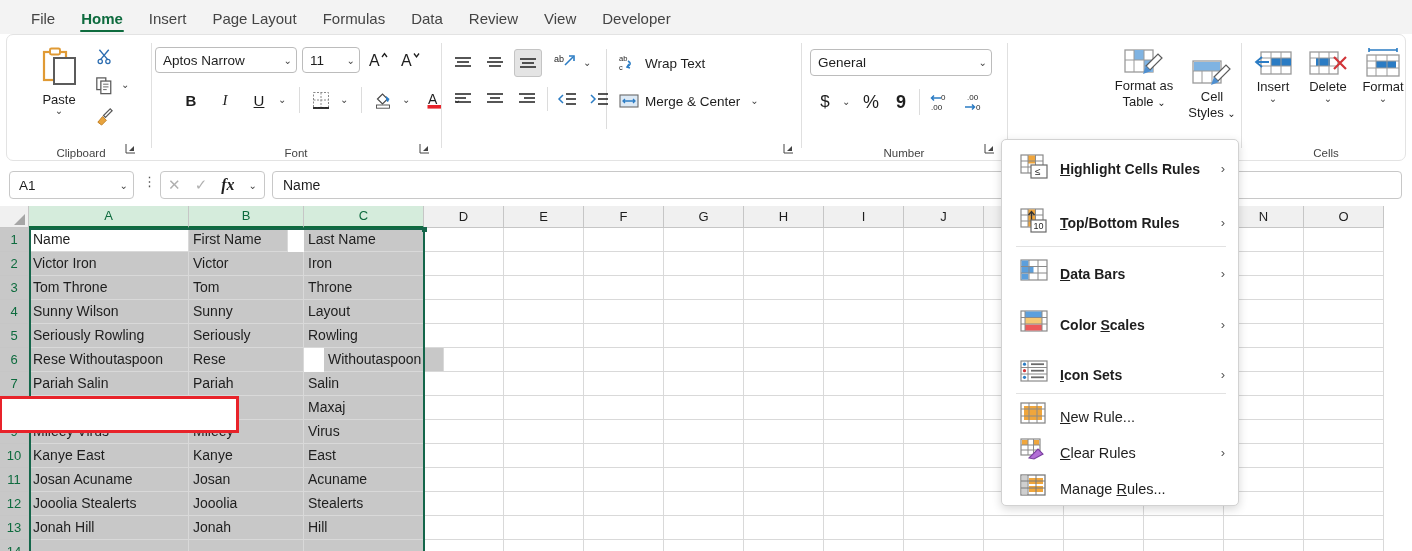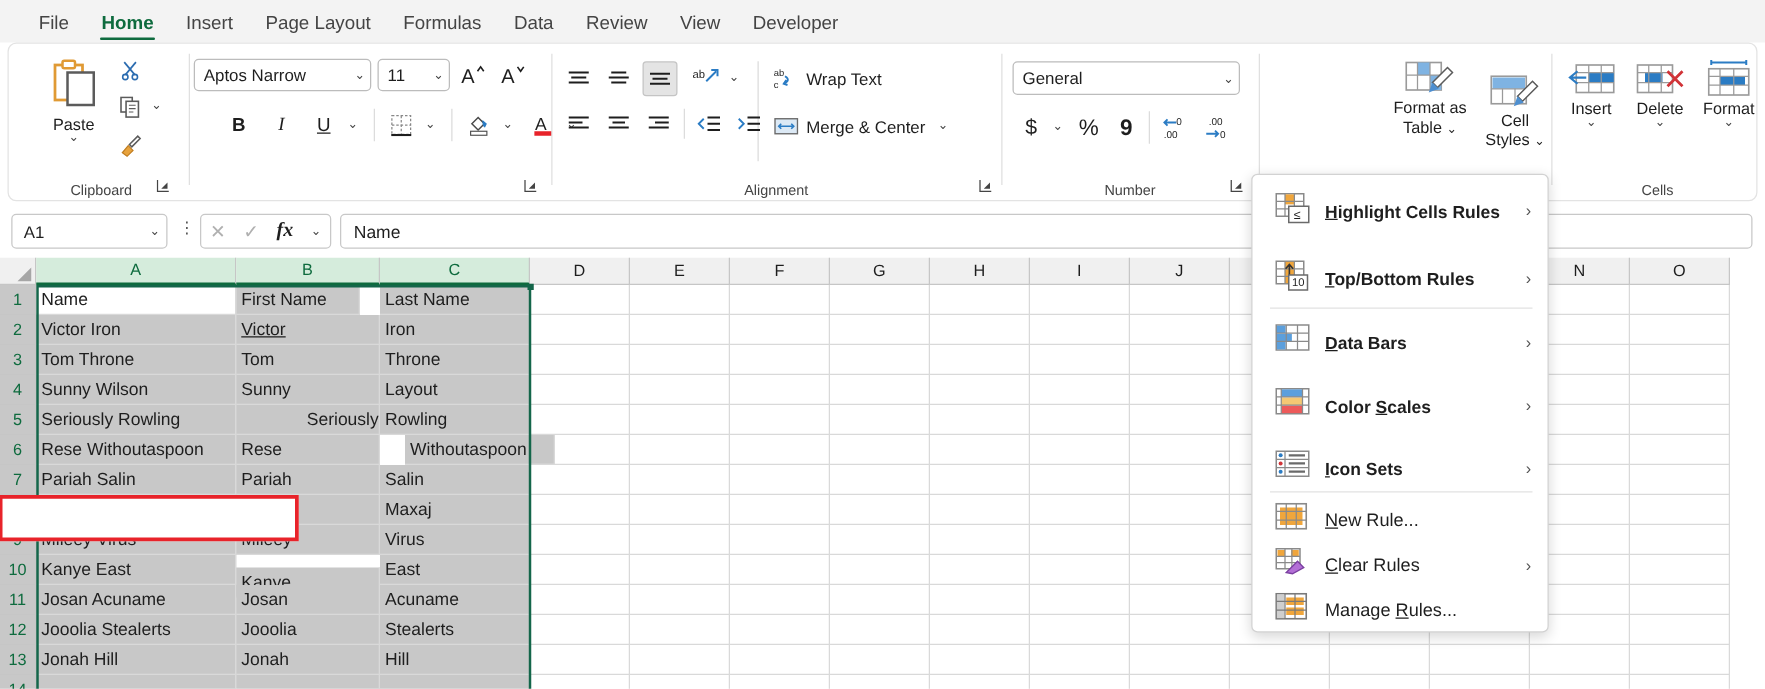--- a/index.html
+++ b/index.html
@@ -302,20 +302,21 @@
     </div>
     <div class="caret" style="position:absolute; left:251px; top:61px;">⌄</div>
     <div class="fbtn" style="left:270px; top:52px; width:26px; height:26px;">
       <svg width="19" height="19" viewBox="0 0 19 19">
         <text x="3" y="13" font-size="14" font-family="Liberation Sans, sans-serif" fill="#1e1e1e">A</text>
         <rect x="2.5" y="14" width="14" height="3.6" fill="#e8232a"></rect>
       </svg>
     </div>
     <div class="caret" style="position:absolute; left:302px; top:61px;">⌄</div>
 
+    <div class="group-label">Font</div>
     <div class="dlg-launcher" style="left:266px;">
       <svg width="11" height="11" viewBox="0 0 11 11">
           <path d="M1 1 V10 H10" stroke="#444" fill="none" stroke-width="1"></path>
           <path d="M9 3 L9 8 L4 8 Z" fill="#444"></path>
         </svg>
     </div>
   </div>
   <div class="group-sep" style="left:434px;"></div>
 
   <div class="group" id="g-align">
@@ -399,21 +400,20 @@
     </div>
     <div class="mini-btn" style="left:175px; top:52px; width:160px; height:28px; justify-content:flex-start; padding-left:3px;">
       <svg width="20" height="18" viewBox="0 0 20 18">
         <rect x="1" y="3" width="18" height="12" fill="#dce9f5" stroke="#6a6a6a" stroke-width="1.1"></rect>
         <path d="M5 9 h10 M6 7 l-2 2 l2 2 M14 7 l2 2 l-2 2" stroke="#2b7cc4" fill="none" stroke-width="1.3"></path>
       </svg>
       <span class="align-lbl" style="margin-left:6px;">Merge &amp; Center</span>
       <span class="caret" style="margin-left:10px;">⌄</span>
     </div>
 
-    <div class="group-label">Alignment</div>
     <div class="dlg-launcher" style="left:340px;">
       <svg width="11" height="11" viewBox="0 0 11 11">
           <path d="M1 1 V10 H10" stroke="#444" fill="none" stroke-width="1"></path>
           <path d="M9 3 L9 8 L4 8 Z" fill="#444"></path>
         </svg>
     </div>
   </div>
   <div class="group-sep" style="left:794px;"></div>
 
   <div class="group" id="g-number">
@@ -593,21 +593,21 @@
       <div class="cell" style="left: 664px; top: 22px; width: 80px;"></div>
       <div class="cell" style="left: 744px; top: 22px; width: 80px;"></div>
       <div class="cell" style="left: 824px; top: 22px; width: 80px;"></div>
       <div class="cell" style="left: 904px; top: 22px; width: 80px;"></div>
       <div class="cell" style="left: 984px; top: 22px; width: 80px;"></div>
       <div class="cell" style="left: 1064px; top: 22px; width: 80px;"></div>
       <div class="cell" style="left: 1144px; top: 22px; width: 80px;"></div>
       <div class="cell" style="left: 1224px; top: 22px; width: 80px;"></div>
       <div class="cell" style="left: 1304px; top: 22px; width: 80px;"></div>
       <div class="cell selected" style="left: 29px; top: 46px; width: 160px;">Victor Iron</div>
-      <div class="cell selected" style="left: 189px; top: 46px; width: 115px; text-decoration: underline;">Victor</div>
+      <div class="cell selected" style="left: 189px; top: 46px; width: 115px;">Victor</div>
       <div class="cell selected" style="left: 304px; top: 46px; width: 120px;">Iron</div>
       <div class="cell" style="left: 424px; top: 46px; width: 80px;"></div>
       <div class="cell" style="left: 504px; top: 46px; width: 80px;"></div>
       <div class="cell" style="left: 584px; top: 46px; width: 80px;"></div>
       <div class="cell" style="left: 664px; top: 46px; width: 80px;"></div>
       <div class="cell" style="left: 744px; top: 46px; width: 80px;"></div>
       <div class="cell" style="left: 824px; top: 46px; width: 80px;"></div>
       <div class="cell" style="left: 904px; top: 46px; width: 80px;"></div>
       <div class="cell" style="left: 984px; top: 46px; width: 80px;"></div>
       <div class="cell" style="left: 1064px; top: 46px; width: 80px;"></div>
@@ -638,21 +638,21 @@
       <div class="cell" style="left: 664px; top: 94px; width: 80px;"></div>
       <div class="cell" style="left: 744px; top: 94px; width: 80px;"></div>
       <div class="cell" style="left: 824px; top: 94px; width: 80px;"></div>
       <div class="cell" style="left: 904px; top: 94px; width: 80px;"></div>
       <div class="cell" style="left: 984px; top: 94px; width: 80px;"></div>
       <div class="cell" style="left: 1064px; top: 94px; width: 80px;"></div>
       <div class="cell" style="left: 1144px; top: 94px; width: 80px;"></div>
       <div class="cell" style="left: 1224px; top: 94px; width: 80px;"></div>
       <div class="cell" style="left: 1304px; top: 94px; width: 80px;"></div>
       <div class="cell selected" style="left: 29px; top: 118px; width: 160px;">Seriously Rowling</div>
-      <div class="cell selected" style="left: 189px; top: 118px; width: 115px; text-align: right;">Seriously</div>
+      <div class="cell selected" style="left: 189px; top: 118px; width: 115px;">Seriously</div>
       <div class="cell selected" style="left: 304px; top: 118px; width: 120px;">Rowling</div>
       <div class="cell" style="left: 424px; top: 118px; width: 80px;"></div>
       <div class="cell" style="left: 504px; top: 118px; width: 80px;"></div>
       <div class="cell" style="left: 584px; top: 118px; width: 80px;"></div>
       <div class="cell" style="left: 664px; top: 118px; width: 80px;"></div>
       <div class="cell" style="left: 744px; top: 118px; width: 80px;"></div>
       <div class="cell" style="left: 824px; top: 118px; width: 80px;"></div>
       <div class="cell" style="left: 904px; top: 118px; width: 80px;"></div>
       <div class="cell" style="left: 984px; top: 118px; width: 80px;"></div>
       <div class="cell" style="left: 1064px; top: 118px; width: 80px;"></div>
@@ -713,21 +713,21 @@
       <div class="cell" style="left: 664px; top: 214px; width: 80px;"></div>
       <div class="cell" style="left: 744px; top: 214px; width: 80px;"></div>
       <div class="cell" style="left: 824px; top: 214px; width: 80px;"></div>
       <div class="cell" style="left: 904px; top: 214px; width: 80px;"></div>
       <div class="cell" style="left: 984px; top: 214px; width: 80px;"></div>
       <div class="cell" style="left: 1064px; top: 214px; width: 80px;"></div>
       <div class="cell" style="left: 1144px; top: 214px; width: 80px;"></div>
       <div class="cell" style="left: 1224px; top: 214px; width: 80px;"></div>
       <div class="cell" style="left: 1304px; top: 214px; width: 80px;"></div>
       <div class="cell selected" style="left: 29px; top: 238px; width: 160px;">Kanye East</div>
-      <div class="cell selected" style="left: 189px; top: 248px; width: 115px;">Kanye</div>
+      <div class="cell selected" style="left: 189px; top: 238px; width: 115px;">Kanye</div>
       <div class="cell selected" style="left: 304px; top: 238px; width: 120px;">East</div>
       <div class="cell" style="left: 424px; top: 238px; width: 80px;"></div>
       <div class="cell" style="left: 504px; top: 238px; width: 80px;"></div>
       <div class="cell" style="left: 584px; top: 238px; width: 80px;"></div>
       <div class="cell" style="left: 664px; top: 238px; width: 80px;"></div>
       <div class="cell" style="left: 744px; top: 238px; width: 80px;"></div>
       <div class="cell" style="left: 824px; top: 238px; width: 80px;"></div>
       <div class="cell" style="left: 904px; top: 238px; width: 80px;"></div>
       <div class="cell" style="left: 984px; top: 238px; width: 80px;"></div>
       <div class="cell" style="left: 1064px; top: 238px; width: 80px;"></div>

